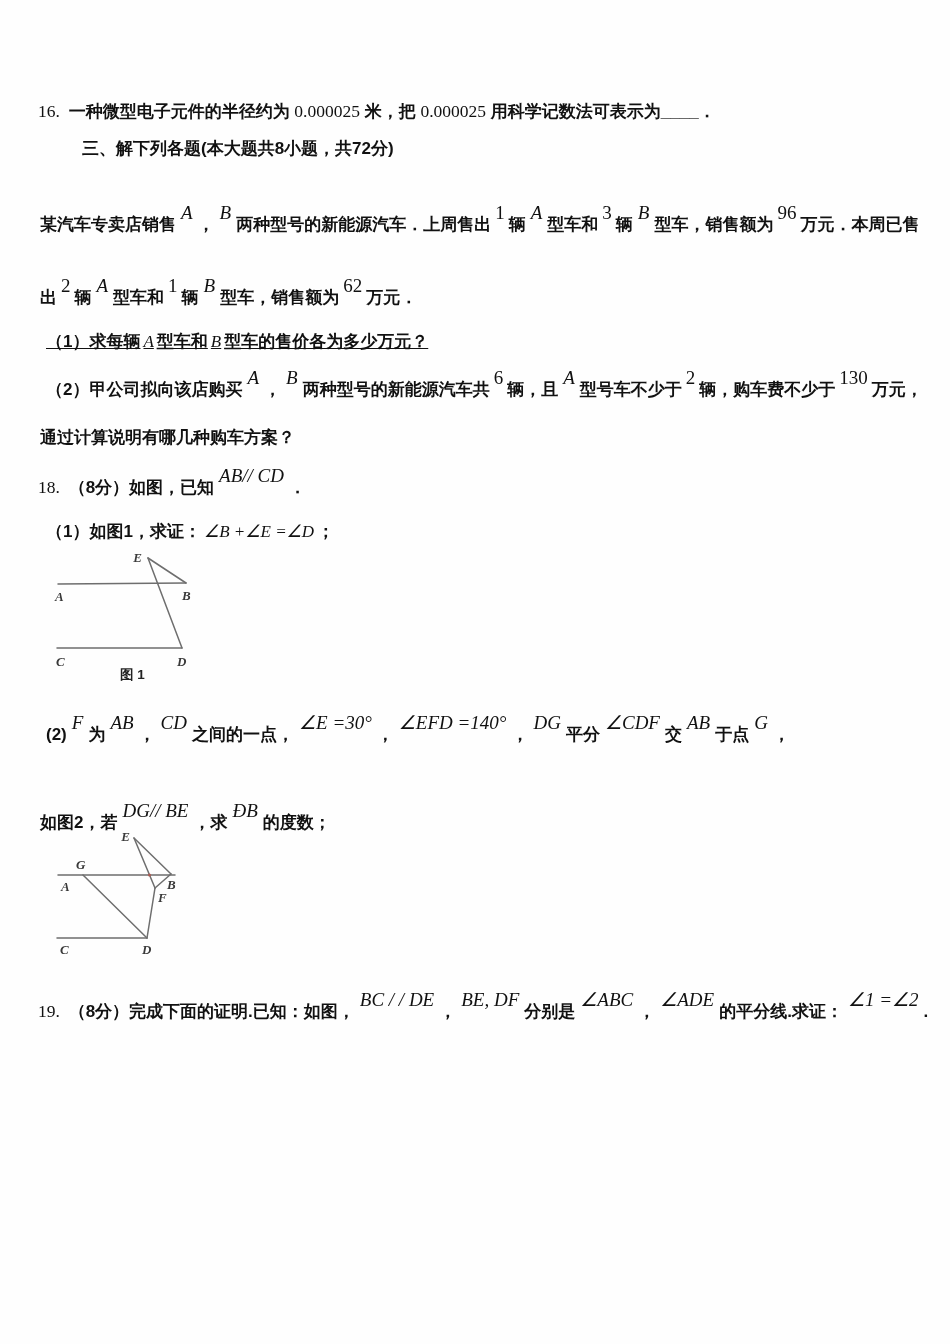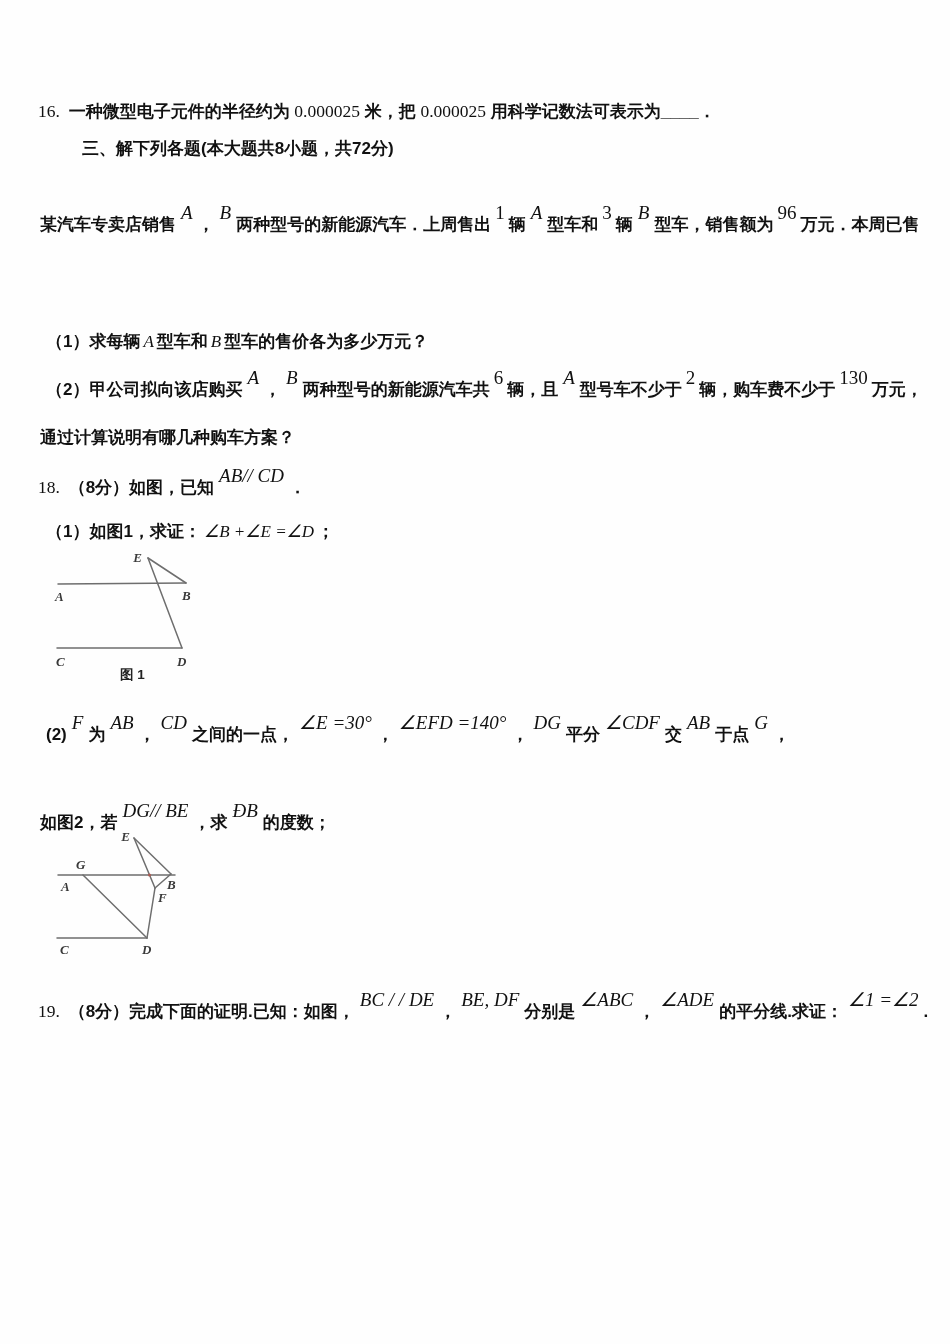--- a/index.html
+++ b/index.html
@@ -22,21 +22,22 @@
   .fig-caption{font-family:"Liberation Sans",sans-serif;font-weight:600;font-size:13.5px;fill:#222;font-style:normal;}
 </style>
 </head>
 <body>
 
 <div class="page">
 
   <div class="line" style="left:38px;top:99px;"><span class="r-n">16.&nbsp;&nbsp;</span><span class="r-t">一种微型电子元件的半径约为 </span><span class="r-n">0.000025</span><span class="r-t"> 米，把 </span><span class="r-n">0.000025</span><span class="r-t"> 用科学记数法可表示为____．</span></div>
   <div class="line" style="left:38px;top:137px;margin-left:44px;"><span class="r-b">三、解下列各题(本大题共8小题，共72分)</span></div>
   <div class="line" style="left:40px;top:212px;"><span class="r-t">某汽车专卖店销售</span><span class="r-m">A</span><span class="r-t">，</span><span class="r-m">B</span><span class="r-t">两种型号的新能源汽车．上周售出</span><span class="r-mn">1</span><span class="r-t">辆</span><span class="r-m">A</span><span class="r-t">型车和</span><span class="r-mn">3</span><span class="r-t">辆</span><span class="r-m">B</span><span class="r-t">型车，销售额为</span><span class="r-mn">96</span><span class="r-t">万元．本周已售</span></div>
-  <div class="line" style="left:46px;top:330px;"><span class="r-t">（1）求每辆</span><span class="r-i">A</span><span class="r-t">型车和</span><span class="r-i">B</span><span class="r-t">型车的售价各为多少万元？</span></div>
+  <div class="line" style="left:40px;top:285px;"><span class="r-t">出</span><span class="r-mn">2</span><span class="r-t">辆</span><span class="r-m">A</span><span class="r-t">型车和</span><span class="r-mn">1</span><span class="r-t">辆</span><span class="r-m">B</span><span class="r-t">型车，销售额为</span><span class="r-mn">62</span><span class="r-t">万元．</span></div>
+  <div class="line" style="left:46px;top:330px;text-decoration:underline;"><span class="r-t">（1）求每辆</span><span class="r-i">A</span><span class="r-t">型车和</span><span class="r-i">B</span><span class="r-t">型车的售价各为多少万元？</span></div>
   <div class="line" style="left:46px;top:377px;"><span class="r-t">（2）甲公司拟向该店购买</span><span class="r-m">A</span><span class="r-t">，</span><span class="r-m">B</span><span class="r-t">两种型号的新能源汽车共</span><span class="r-mn">6</span><span class="r-t">辆，且</span><span class="r-m">A</span><span class="r-t">型号车不少于</span><span class="r-mn">2</span><span class="r-t">辆，购车费不少于</span><span class="r-mn">130</span><span class="r-t">万元，</span></div>
   <div class="line" style="left:40px;top:426px;"><span class="r-t">通过计算说明有哪几种购车方案？</span></div>
   <div class="line" style="left:38px;top:475px;"><span class="r-n">18.&nbsp;&nbsp;</span><span class="r-t">（8分）如图，已知</span><span class="r-m">AB// CD</span><span class="r-t">．</span></div>
   <div class="line" style="left:46px;top:520px;"><span class="r-t">（1）如图1，求证：</span><span class="r-i">∠B +∠E =∠D</span><span class="r-t">；</span></div>
 
   <svg class="figure" style="left:36px;top:545px;" width="210" height="142" viewBox="0 0 210 142" xmlns="http://www.w3.org/2000/svg">
     <line class="fig-line" x1="22" y1="39" x2="150" y2="38"></line>
     <line class="fig-line" x1="21" y1="103" x2="146" y2="103"></line>
     <line class="fig-line" x1="112" y1="13" x2="150" y2="38"></line>
     <line class="fig-line" x1="112" y1="13" x2="146" y2="103"></line>

